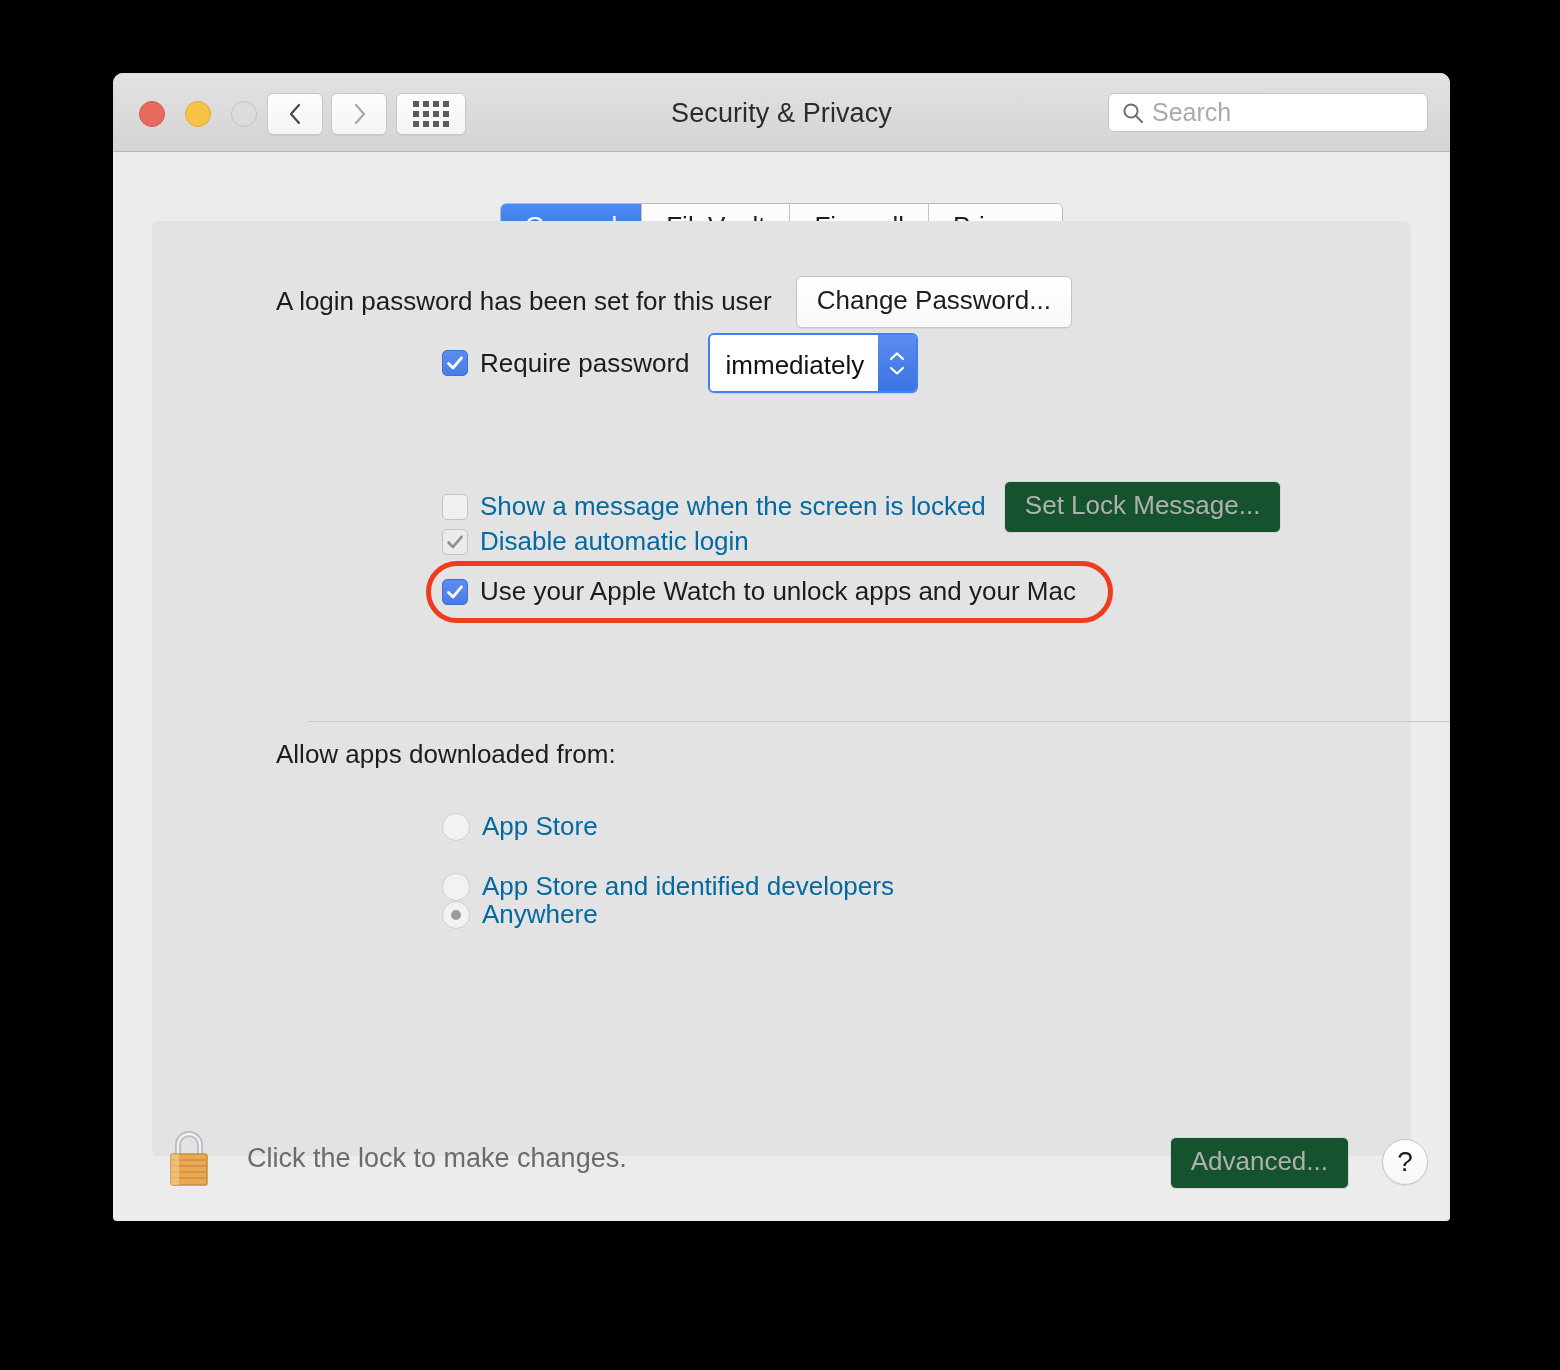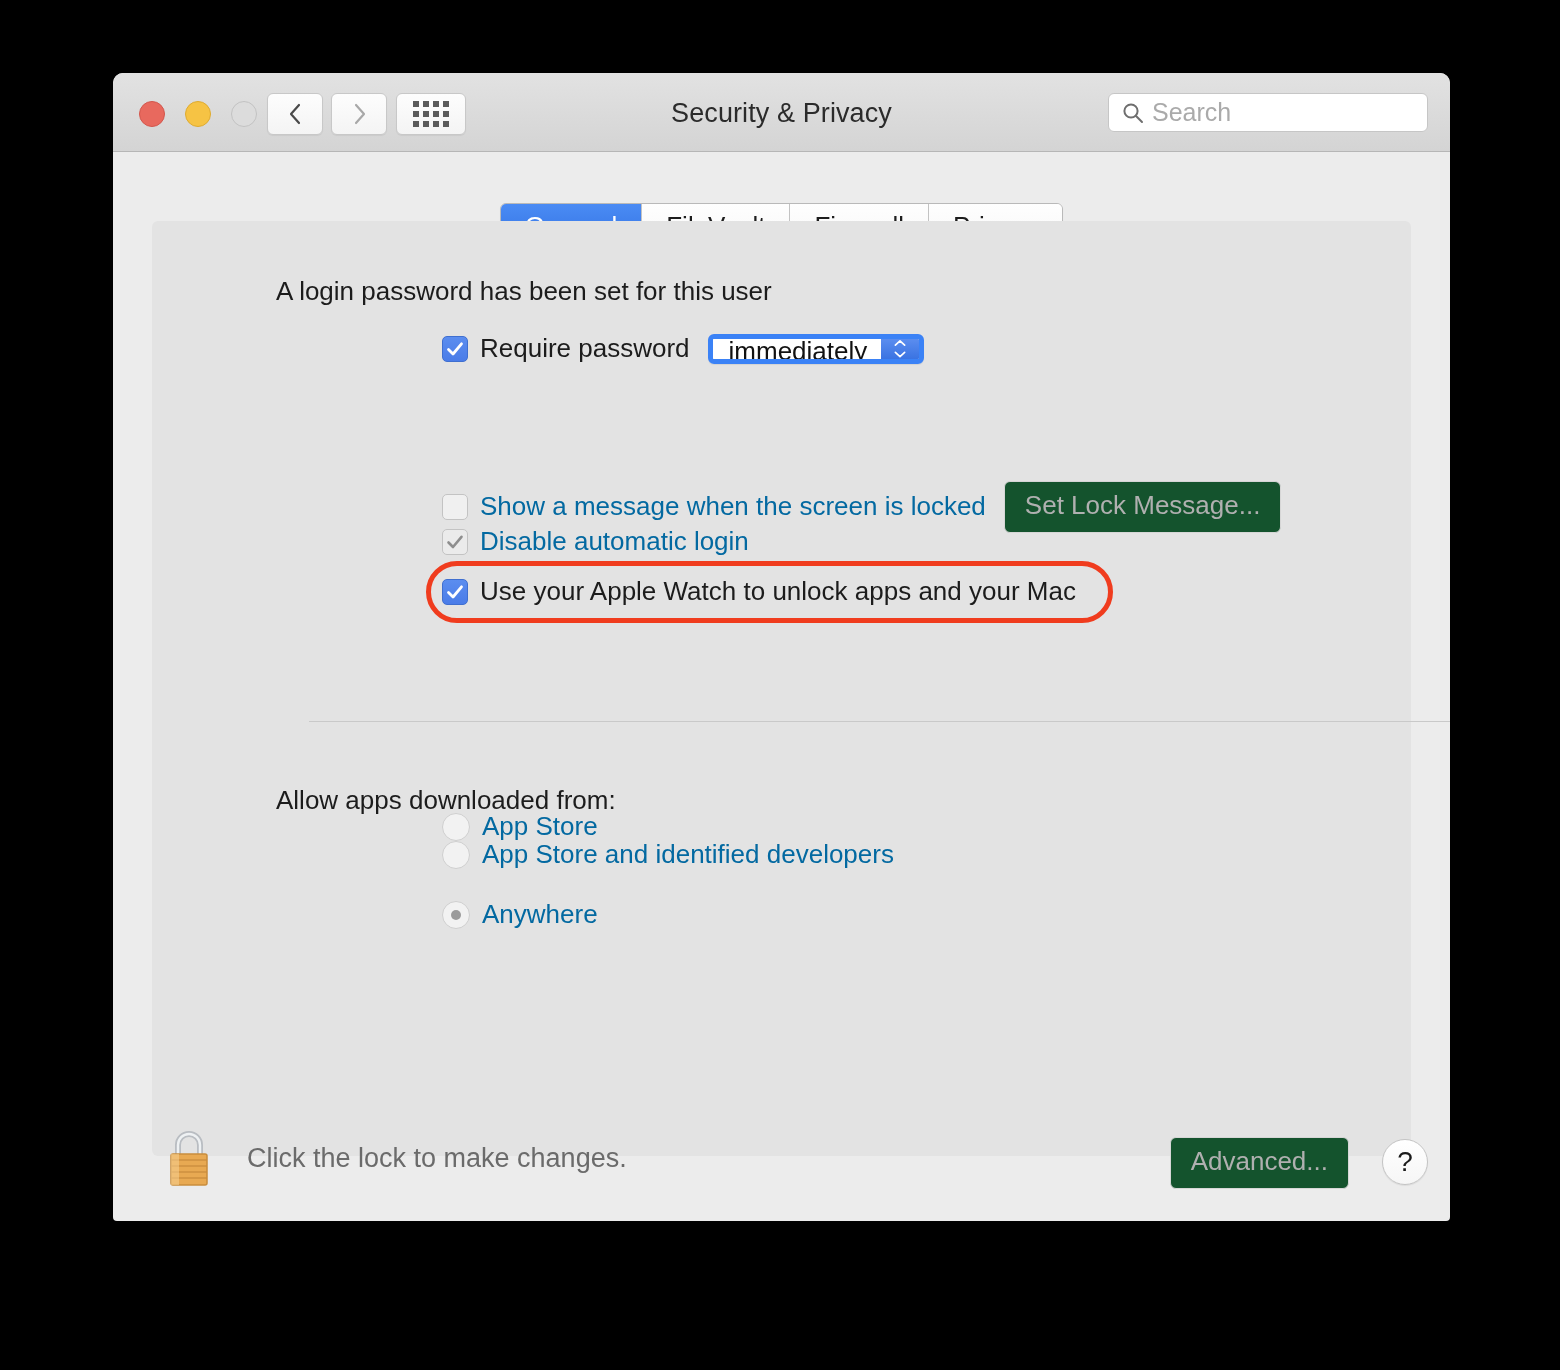--- a/index.html
+++ b/index.html
@@ -139,22 +139,22 @@
   .btn.disabled {
     color: #b0b0b0;
     background: #14532d;
     border-color: #d6d6d6;
     box-shadow: none;
   }
 
   
   .popup {
     display: flex; align-items: stretch;
-    height: 30px;
-    border: 5px solid #3b82f6; border-radius: 6px; overflow: hidden;
+    height: 60px;
+    border: 2px solid #3b82f6; border-radius: 6px; overflow: hidden;
     box-shadow: 0 1px 1px rgba(0,0,0,0.07);
   }
   .popup .val {
     background: #fff; font-size: 26px; color: #111;
     padding: 5px 14px 0 16px; display: flex; align-items: center;
   }
   .popup .arrows {
     width: 38px;
     background: linear-gradient(to bottom,#5b8def,#3a73e2);
     display: flex; flex-direction: column; align-items: center; justify-content: center; gap: 3px;
@@ -245,20 +245,21 @@
       <div class="tab">FileVault</div>
       <div class="tab">Firewall</div>
       <div class="tab">Privacy</div>
     </div>
   </div>
 
   <div class="panel">
 
     <div class="row" style="left:124px; top:55px;">
       <span class="txt">A login password has been set for this user</span>
+      <button class="btn" style="margin-left:24px;">Change Password...</button>
     </div>
 
     <div class="row" style="left:290px; top:112px;">
       <span class="cb on">
         <svg viewBox="0 0 20 20">
           <polyline points="3.5,10.5 8,15 16.5,4.8" fill="none" stroke="#fff" stroke-width="2.8" stroke-linecap="round" stroke-linejoin="round"></polyline>
         </svg>
       </span>
       <span class="txt">Require password</span>
       <span class="popup" style="margin:0 16px 0 18px;">
@@ -293,30 +294,30 @@
       <span class="cb on">
         <svg viewBox="0 0 20 20">
           <polyline points="3.5,10.5 8,15 16.5,4.8" fill="none" stroke="#fff" stroke-width="2.8" stroke-linecap="round" stroke-linejoin="round"></polyline>
         </svg>
       </span>
       <span class="txt">Use your Apple Watch to unlock apps and your Mac</span>
     </div>
 
     <div class="sep"></div>
 
-    <div class="row" style="left:124px; top:564px;">
+    <div class="row" style="left:124px; top:518px;">
       <span class="txt">Allow apps downloaded from:</span>
     </div>
 
     <div class="row" style="left:290px; top:590px;justify-content:space-between;">
       <span class="rb"></span>
       <span class="txt dim">App Store</span>
     </div>
 
-    <div class="row" style="left:290px; top:618px;">
+    <div class="row" style="left:290px; top:650px;">
       <span class="rb"></span>
       <span class="txt dim">App Store and identified developers</span>
     </div>
 
     <div class="row" style="left:290px; top:678px;">
       <span class="rb">
           <span class="dot"></span>
         </span>
       <span class="txt dim">Anywhere</span>
     </div>

